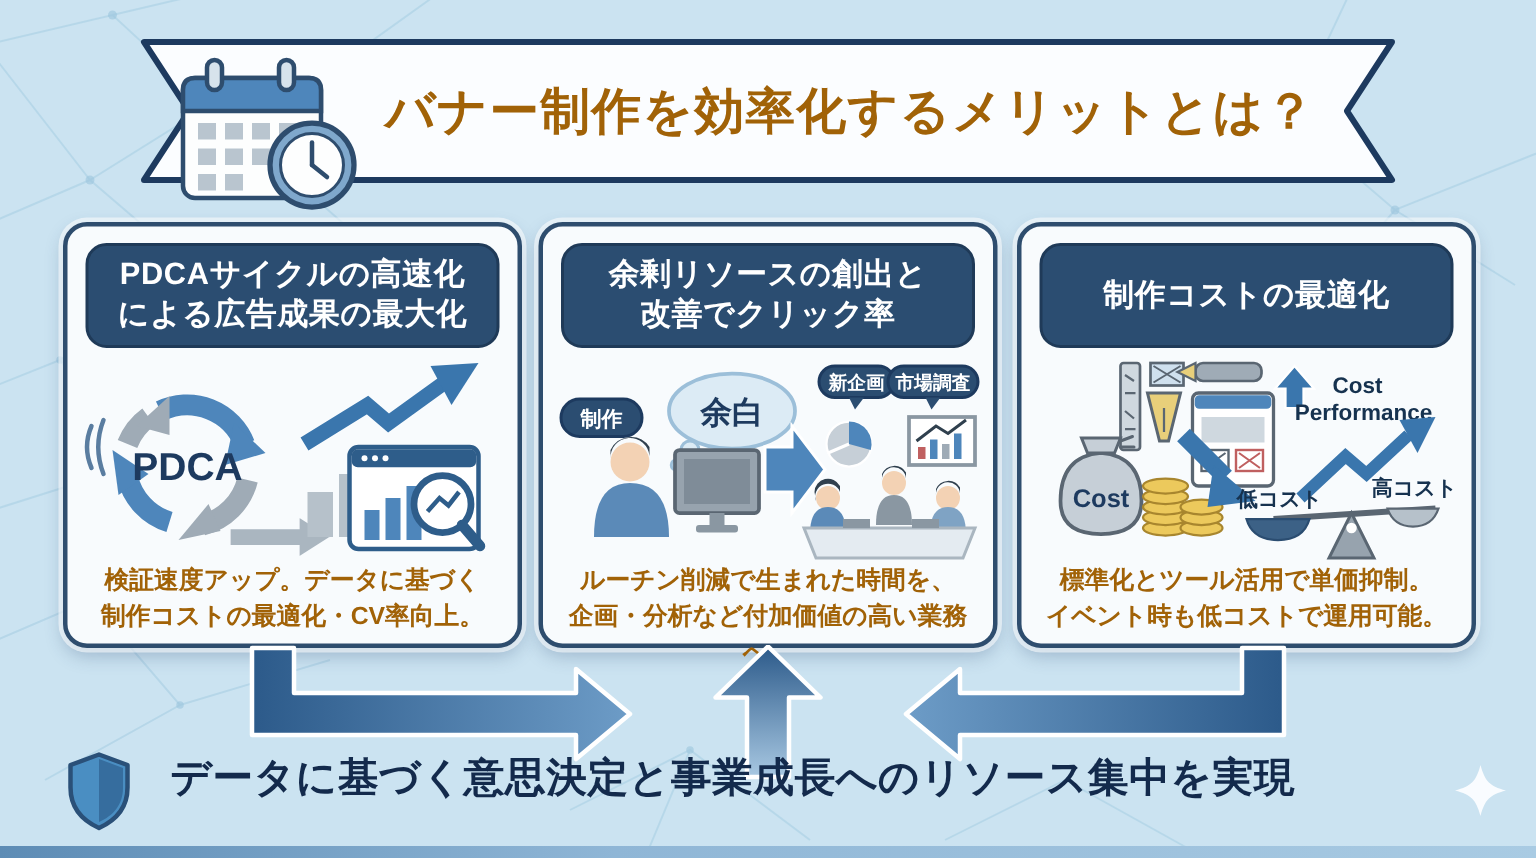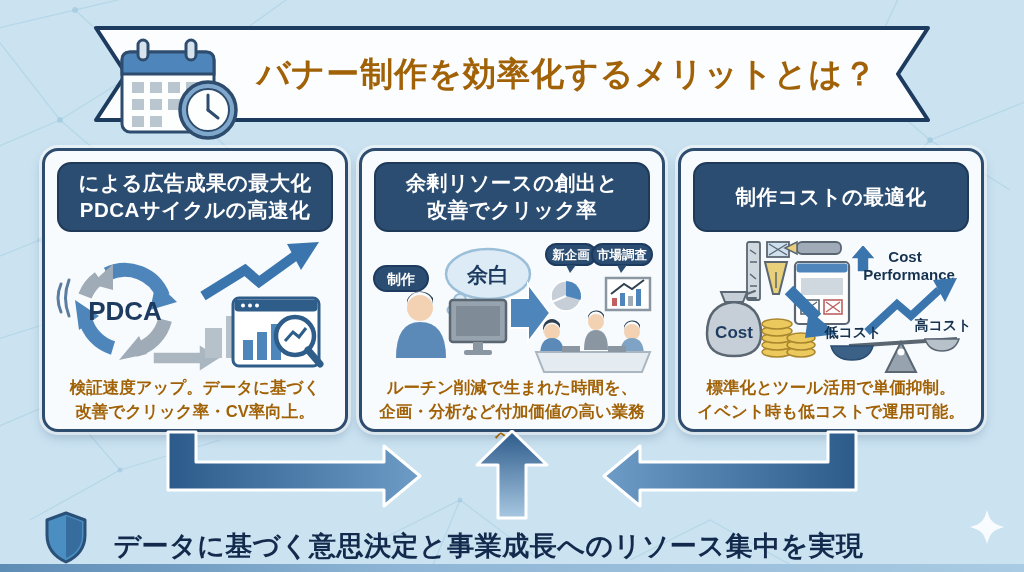--- a/index.html
+++ b/index.html
@@ -42,21 +42,21 @@
   .card-illustration { flex:1; display:flex; align-items:center; justify-content:center; }
   .card-desc {
     margin:0 8px 12px; text-align:center;
     font-size:16.5px; font-weight:700; color:#a16207; line-height:1.45;
   }
 
   
   .connectors { position:absolute; left:0; top:430px; width:1024px; height:92px; pointer-events:none; }
   .footer-bar {
     position:absolute; left:0; top:500px; width:907px; height:64px;
-    display:flex; align-items:flex-end; justify-content:center; gap:24px;
+    display:flex; align-items:flex-start; justify-content:center; gap:24px;
   }
   .footer-message {
     font-size:27px; font-weight:800; color:#132a4c; letter-spacing:.5px; white-space:nowrap;
   }
   .bottom-strip {
     position:absolute; left:0; bottom:0; width:1024px; height:8px;
     background:linear-gradient(90deg,#5d8cb5,#8fb6d6 40%,#a9cbe3);
   }
   .sparkle { position:absolute; right:18px; bottom:26px; }
 </style>
@@ -110,22 +110,22 @@
     <circle cx="92" cy="72" r="28" fill="#7fa8cc" stroke="#2e4d6e" stroke-width="3.5"></circle>
     <circle cx="92" cy="72" r="21" fill="#fdfefe" stroke="#2e4d6e" stroke-width="2"></circle>
     <line x1="92" y1="72" x2="92" y2="57" stroke="#2e4d6e" stroke-width="3" stroke-linecap="round"></line>
     <line x1="92" y1="72" x2="102" y2="80" stroke="#2e4d6e" stroke-width="3" stroke-linecap="round"></line>
   </svg>
   <div class="ribbon-title">バナー制作を効率化するメリットとは？</div>
 </div>
 
 <div class="card card-1">
   <div class="card-title">
+    <span>PDCAサイクルの高速化</span>
     <span>による広告成果の最大化</span>
-    <span>PDCAサイクルの高速化</span>
   </div>
   <div class="card-illustration">
     <svg width="284" height="138" viewBox="0 0 284 138">
 
       <path d="M8,46 Q2,60 8,74 M16,42 Q9,60 16,78" stroke="#5a7da0" stroke-width="3" fill="none" stroke-linecap="round"></path>
 
       <g fill="none" stroke-linecap="butt">
         <path d="M54,36 A41,41 0 0 1 110,58" stroke="#4e86bb" stroke-width="14"></path>
         <polygon points="103,44 124,64 97,72" fill="#4e86bb"></polygon>
         <path d="M112,82 A41,41 0 0 1 82,112" stroke="#9fabb6" stroke-width="14"></path>
@@ -154,21 +154,21 @@
       <polyline points="150,58 192,32 206,44 242,18" stroke="#3a76ad" stroke-width="10" fill="none"></polyline>
       <polygon points="234,6 266,4 248,32" fill="#3a76ad"></polygon>
 
       <circle cx="242" cy="98" r="19" fill="#fff" stroke="#2e5d8a" stroke-width="4.5"></circle>
       <polyline points="232,103 240,94 246,99 253,90" stroke="#2e5d8a" stroke-width="3" fill="none"></polyline>
       <line x1="255" y1="112" x2="267" y2="126" stroke="#2e5d8a" stroke-width="7" stroke-linecap="round"></line>
     </svg>
   </div>
   <div class="card-desc">
     <span>検証速度アップ。データに基づく</span><br>
-    <span>改善でクリック率・CV率向上。</span>
+    <span>制作コストの最適化・CV率向上。</span>
   </div>
 </div>
 
 <div class="card card-2">
   <div class="card-title">
     <span>余剰リソースの創出と</span>
     <span>改善でクリック率</span>
   </div>
   <div class="card-illustration">
     <svg width="284" height="138" viewBox="0 0 284 138">

